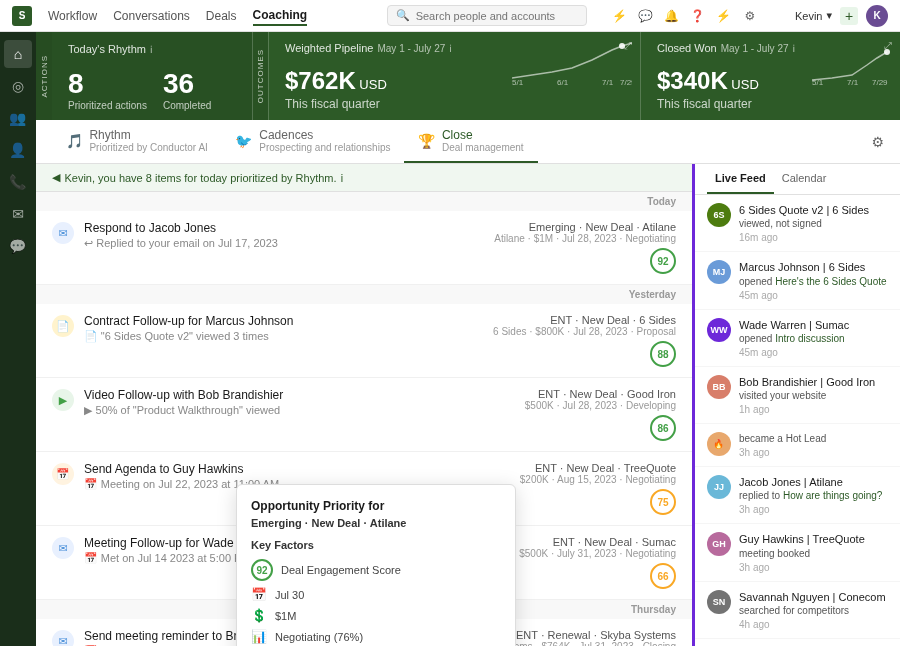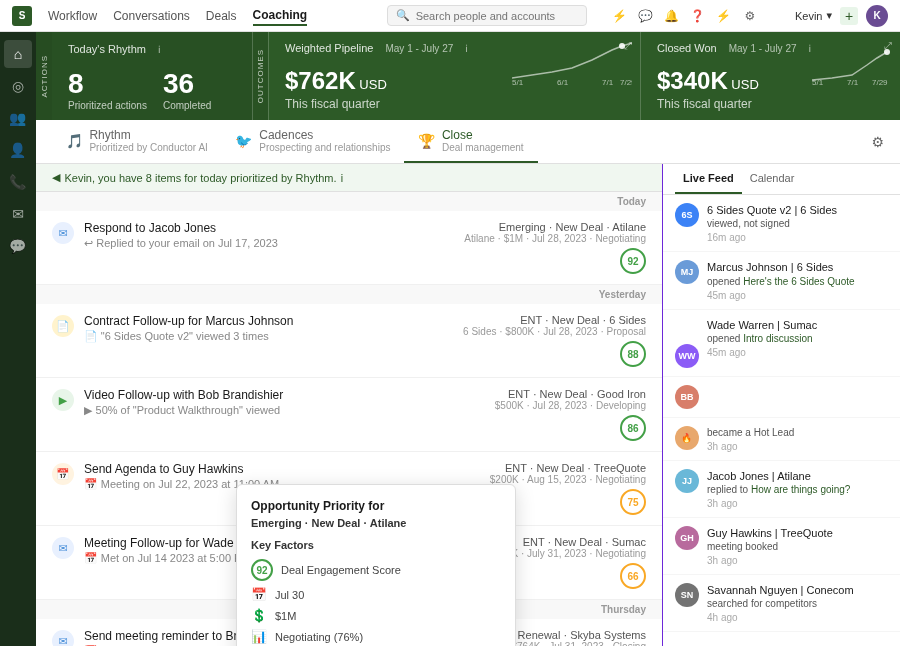--- a/index.html
+++ b/index.html
@@ -29,21 +29,21 @@
 
     
     .content { flex: 1; display: flex; flex-direction: column; overflow: hidden; }
 
     
     .stats-bar { background: #2d5a27; display: flex; padding: 0; height: 88px; }
     .stats-section { display: flex; align-items: center; padding: 12px 16px; color: white; position: relative; }
     .stats-section.rhythm { width: 200px; background: rgba(0,0,0,0.1); }
     .stats-section.pipeline { flex: 1; border-left: 1px solid rgba(255,255,255,0.2); }
     .stats-section.closed { width: 260px; border-left: 1px solid rgba(255,255,255,0.2); }
-    .stats-label { font-size: 11px; opacity: 0.85; margin-bottom: 12px; display: flex; align-items: center; gap: 12px; }
+    .stats-label { font-size: 11px; opacity: 0.85; margin-bottom: 12px; display: flex; align-items: center; gap: 4px; }
     .stats-label .info-icon { font-size: 10px; opacity: 0.7; }
     .stats-numbers { display: flex; gap: 16px; align-items: baseline; }
     .stats-big { font-size: 28px; font-weight: 700; }
     .stats-sub { font-size: 12px; opacity: 0.75; margin-top: 2px; }
     .stats-actions-label { font-size: 10px; opacity: 0.7; }
     .stats-vertical { display: flex; flex-direction: column; }
     .expand-icon { position: absolute; top: 8px; right: 8px; font-size: 10px; opacity: 0.6; cursor: pointer; }
 
     
     .sub-nav { background: #fff; border-bottom: 1px solid #e0e0e0; display: flex; align-items: center; padding: 0 16px; height: 44px; gap: 0; }
@@ -72,21 +72,21 @@
     .task-title { font-size: 12px; font-weight: 500; color: #1a1a1a; margin-bottom: 2px; }
     .task-sub { font-size: 11px; color: #888; }
     .task-right { margin-left: auto; text-align: right; flex-shrink: 0; }
     .task-deal { font-size: 11px; color: #555; }
     .task-deal-details { font-size: 10px; color: #999; }
     .score-badge { width: 26px; height: 26px; border-radius: 50%; border: 2px solid; display: flex; align-items: center; justify-content: center; font-size: 10px; font-weight: 600; margin-left: auto; margin-top: 4px; }
     .score-green { border-color: #43a047; color: #43a047; }
     .score-yellow { border-color: #f9a825; color: #f9a825; }
 
     
-    .right-feed { width: 238px; background: #fff; border-left: 1px solid #6d28d9; overflow-y: auto; flex-shrink: 0; }
+    .right-feed { width: 208px; background: #fff; border-left: 3px solid #6d28d9; overflow-y: auto; flex-shrink: 0; }
     .feed-tabs { display: flex; border-bottom: 1px solid #e0e0e0; padding: 0 12px; }
     .feed-tab { padding: 8px 8px; font-size: 11px; cursor: pointer; color: #666; border-bottom: 2px solid transparent; }
     .feed-tab.active { color: #1a1a1a; border-bottom-color: #2d5a27; font-weight: 600; }
     .feed-item { display: flex; align-items: flex-start; gap: 8px; padding: 8px 12px; border-bottom: 1px solid #f5f5f5; cursor: pointer; }
     .feed-avatar { width: 24px; height: 24px; border-radius: 50%; flex-shrink: 0; display: flex; align-items: center; justify-content: center; font-size: 9px; font-weight: bold; color: white; }
     .feed-content { flex: 1; }
     .feed-title { font-size: 11px; color: #1a1a1a; line-height: 1.3; font-weight: 500; }
     .feed-time { font-size: 10px; color: #aaa; margin-top: 2px; }
     .feed-action { font-size: 10px; color: #555; line-height: 1.3; }
 
@@ -367,48 +367,53 @@
 
       </div>
 
       <div class="right-feed">
         <div class="feed-tabs">
           <div class="feed-tab active">Live Feed</div>
           <div class="feed-tab">Calendar</div>
         </div>
 
         <div class="feed-item">
-          <div class="feed-avatar" style="background:#3b82f6;">6S</div>
+          <div class="feed-avatar" style="background:#4d7c0f;">6S</div>
           <div class="feed-content">
             <div class="feed-title">6 Sides Quote v2 | 6 Sides</div>
             <div class="feed-action">viewed, not signed</div>
             <div class="feed-time">16m ago</div>
           </div>
         </div>
 
         <div class="feed-item">
           <div class="feed-avatar" style="background:#6a9bd8;">MJ</div>
           <div class="feed-content">
             <div class="feed-title">Marcus Johnson | 6 Sides</div>
             <div class="feed-action">opened <span style="color:#2d5a27;">Here's the 6 Sides Quote</span></div>
             <div class="feed-time">45m ago</div>
           </div>
         </div>
 
         <div class="feed-item">
-          <div class="feed-avatar" style="background:#8b5cf6;margin-top:26px;">WW</div>
+          <div class="feed-avatar" style="background:#6d28d9;">WW</div>
           <div class="feed-content">
             <div class="feed-title">Wade Warren | Sumac</div>
             <div class="feed-action">opened <span style="color:#2d5a27;">Intro discussion</span></div>
             <div class="feed-time">45m ago</div>
           </div>
         </div>
 
         <div class="feed-item">
           <div class="feed-avatar" style="background:#d87e6a;">BB</div>
+          <div class="feed-content">
+            <div class="feed-title">Bob Brandishier | Good Iron</div>
+            <div class="feed-action">visited your website</div>
+            <div class="feed-time">1h ago</div>
+          </div>
         </div>
 
         <div class="feed-item">
           <div class="feed-avatar" style="background:#e8a86d;">🔥</div>
           <div class="feed-content">
             <div class="feed-action">became a Hot Lead</div>
             <div class="feed-time">3h ago</div>
           </div>
         </div>
 

